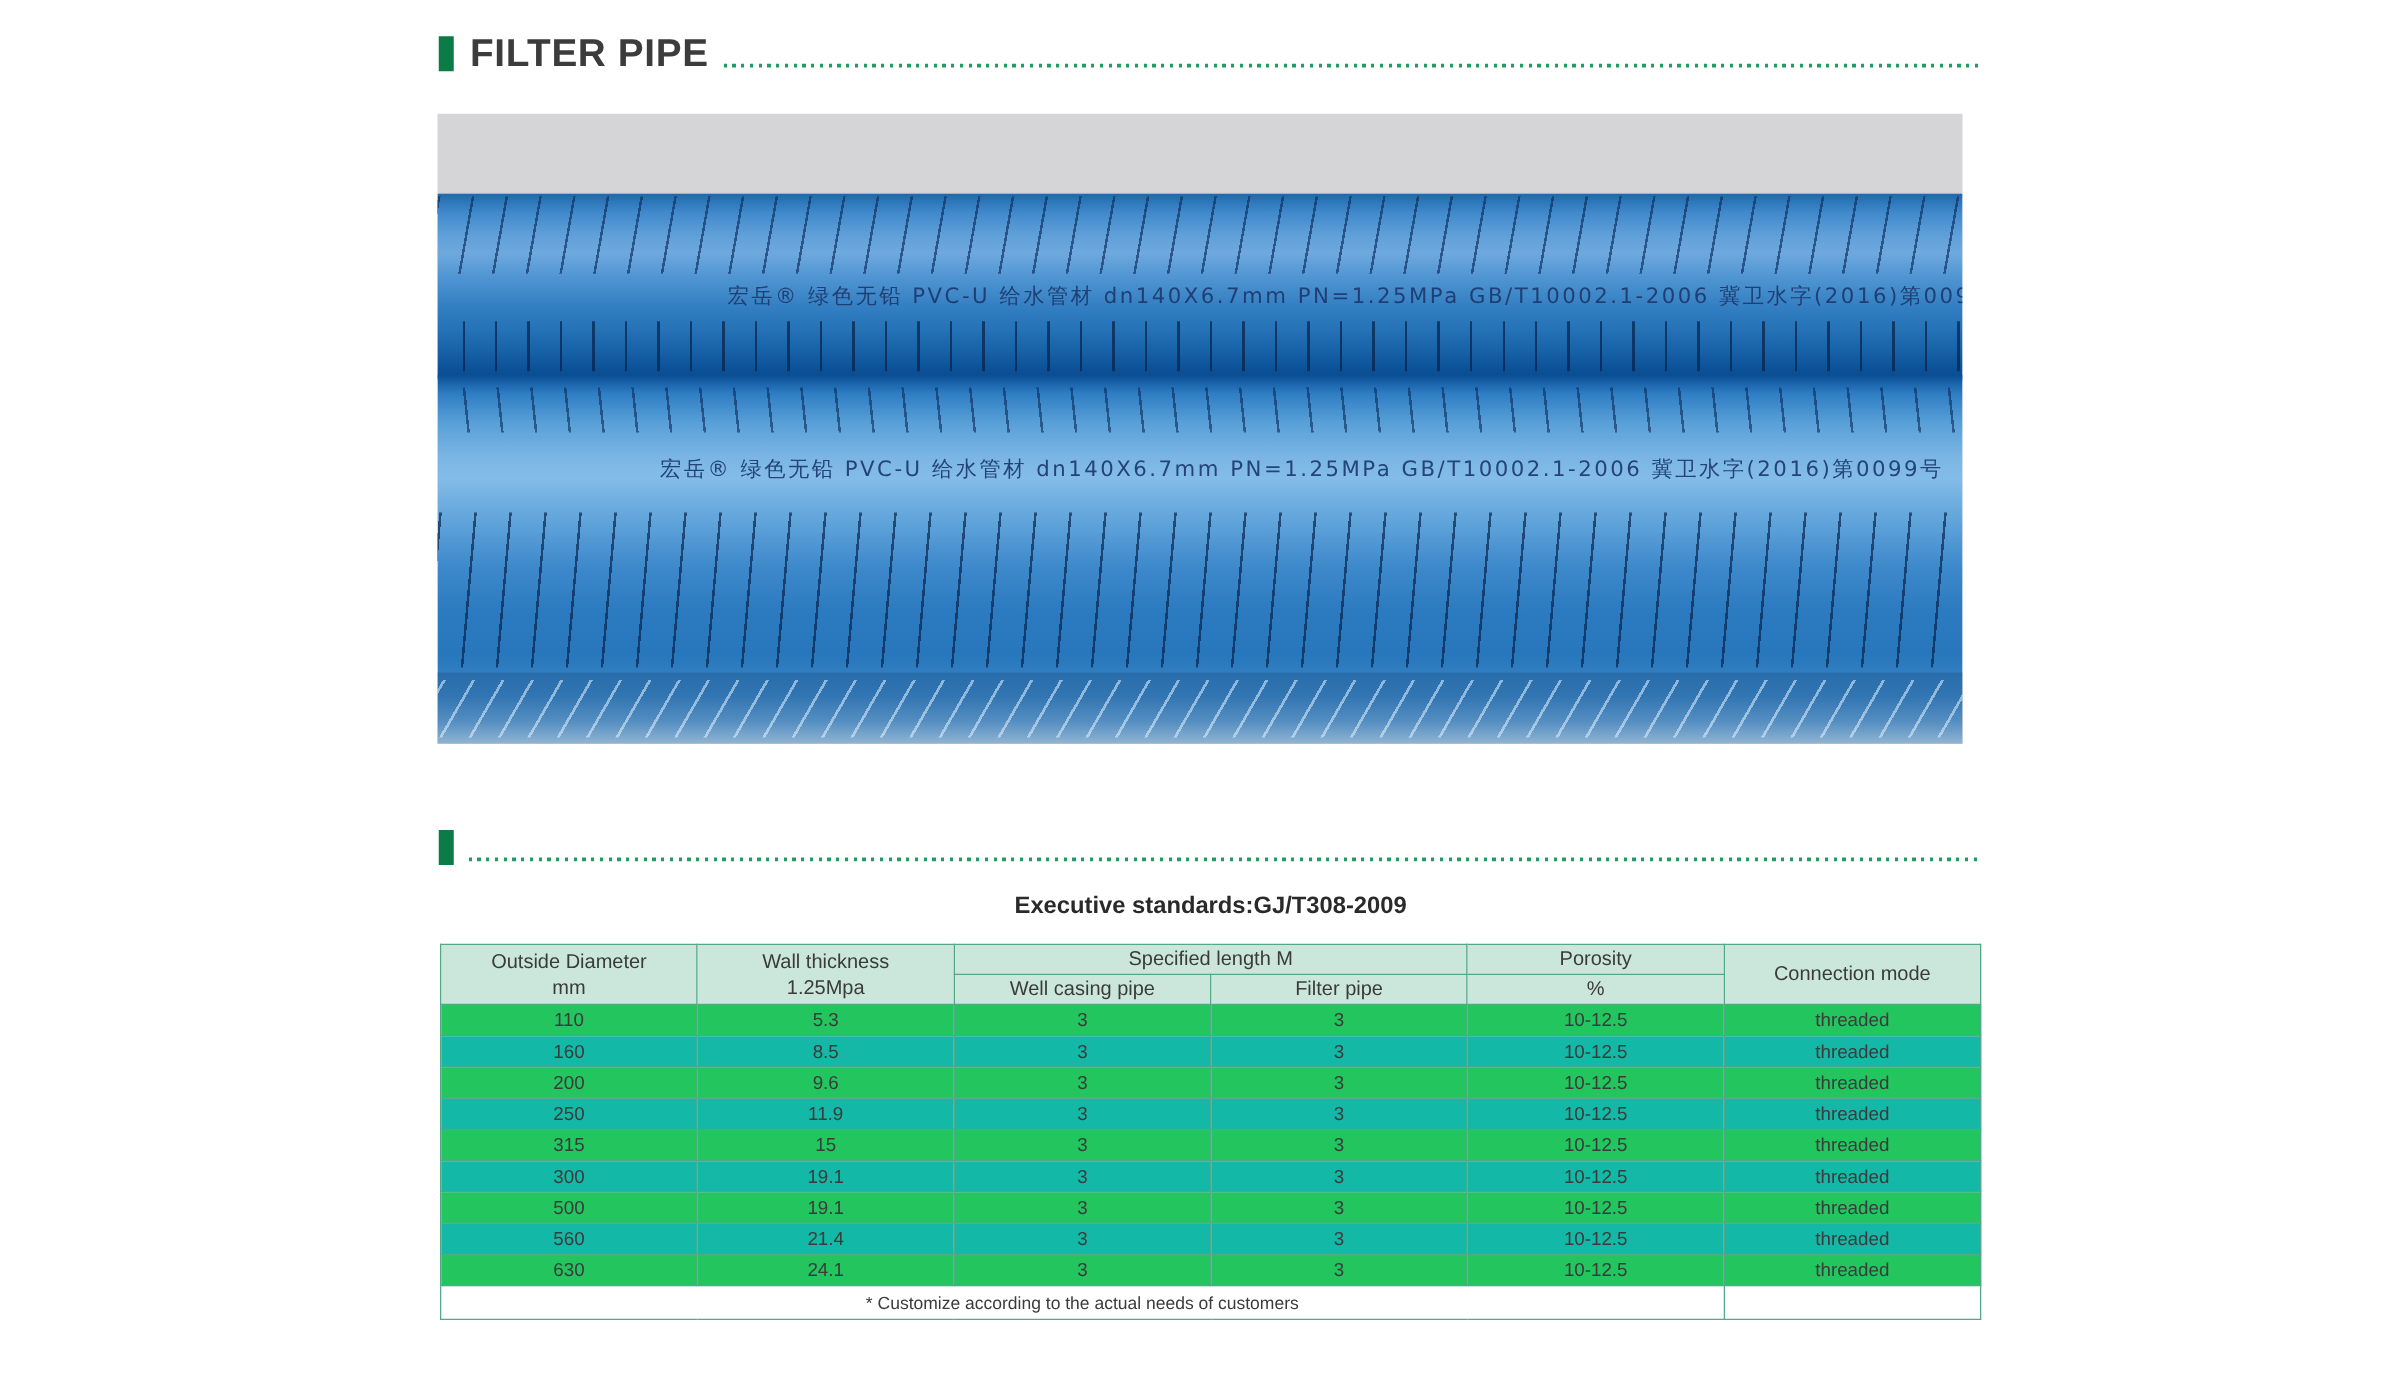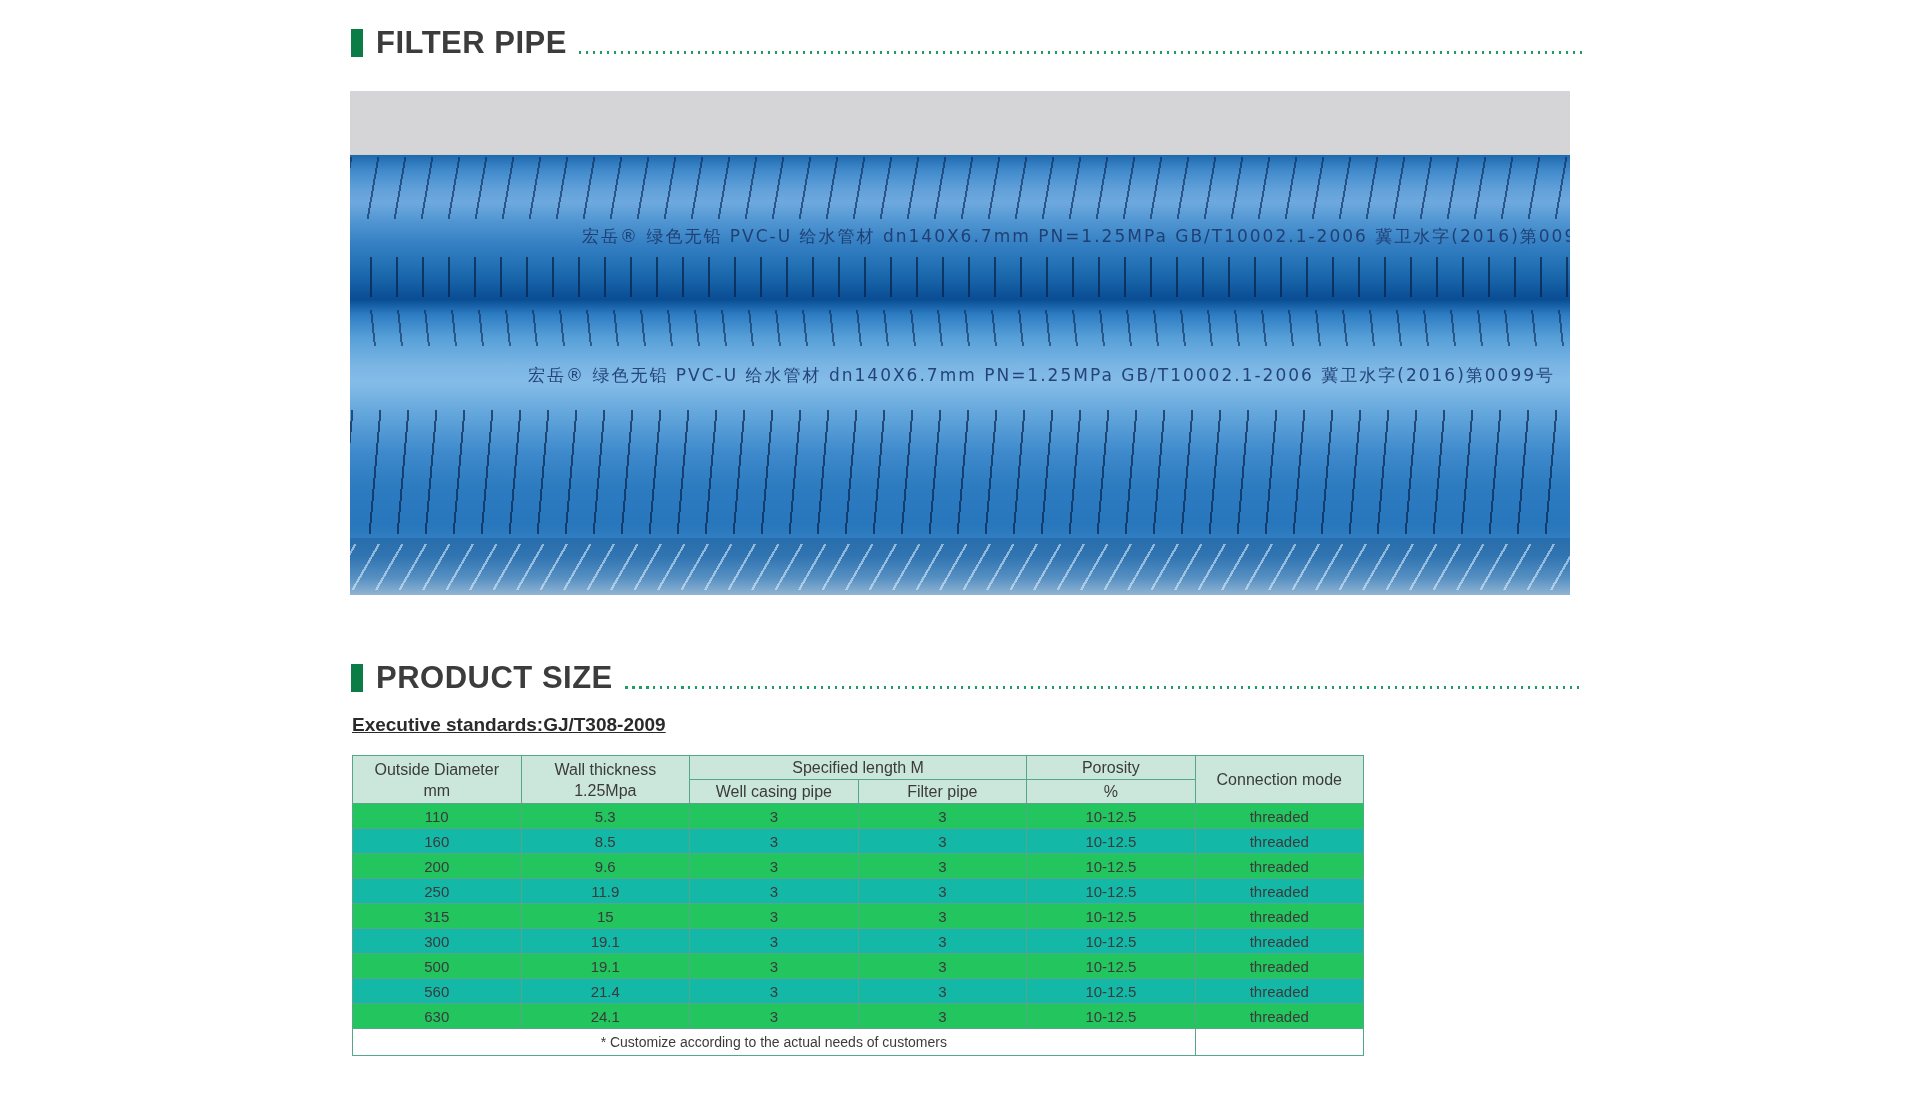--- a/index.html
+++ b/index.html
@@ -77,26 +77,26 @@
     position:absolute; white-space:nowrap; overflow:hidden;
     font-size:17px; letter-spacing:2px; color:#1d3a6e;
     font-family:"DejaVu Sans", sans-serif; opacity:.92;
   }
   .print-top    { left:232px; top:70px;  right:0; }
   .print-bottom { left:178px; top:64px;  right:0; }
 
   
   .standards {
     position:absolute; left:352px; top:714px; width:1233px;
-    text-align:left; font-size:19px; font-weight:600; color:#2a2a2a;text-decoration:underline;
+    text-align:center; font-size:19px; font-weight:600; color:#2a2a2a;
   }
 
   
   .size-table {
-    position:absolute; left:352px; top:755px; width:1012px;
+    position:absolute; left:352px; top:755px; width:1233px;
     border-collapse:collapse; table-layout:fixed;
   }
   .size-table th, .size-table td {
     border:1px solid #55a789; text-align:center; vertical-align:middle;
     color:#3b3b3b; font-weight:normal;
   }
   .size-table thead th {
     background:#cbe7db; font-size:16px; height:24px; line-height:21px; padding:0 2px;
   }
   .size-table tbody td { font-size:15px; height:25px; background:#14b8a6; }
@@ -122,21 +122,20 @@
     <div class="band slits-c"></div>
     <div class="pipe-print print-bottom">宏岳®  绿色无铅  PVC-U  给水管材  dn140X6.7mm  PN=1.25MPa  GB/T10002.1-2006  冀卫水字(2016)第0099号</div>
     <div class="band slits-d"></div>
     <div class="band shade-low"></div>
     <div class="band slits-e"></div>
   </div>
 </div>
 
 <div class="sec-header second">
   <span class="green-bar"></span>
-  <h2 class="sec-title">PRODUCT SIZE</h2>
   <span class="dotted-leader"></span>
 </div>
 
 <div class="standards">Executive standards:GJ/T308-2009</div>
 
 <table class="size-table">
   <colgroup>
     <col style="width:16.67%">
       <col style="width:16.67%">
       <col style="width:16.67%">

